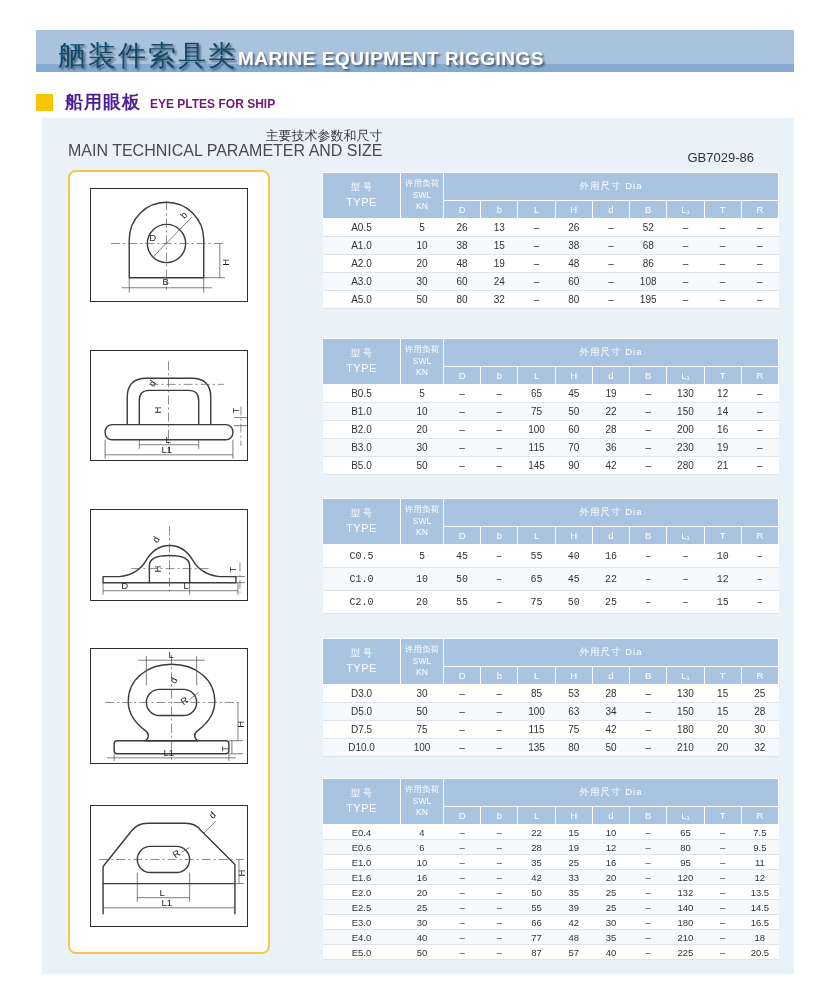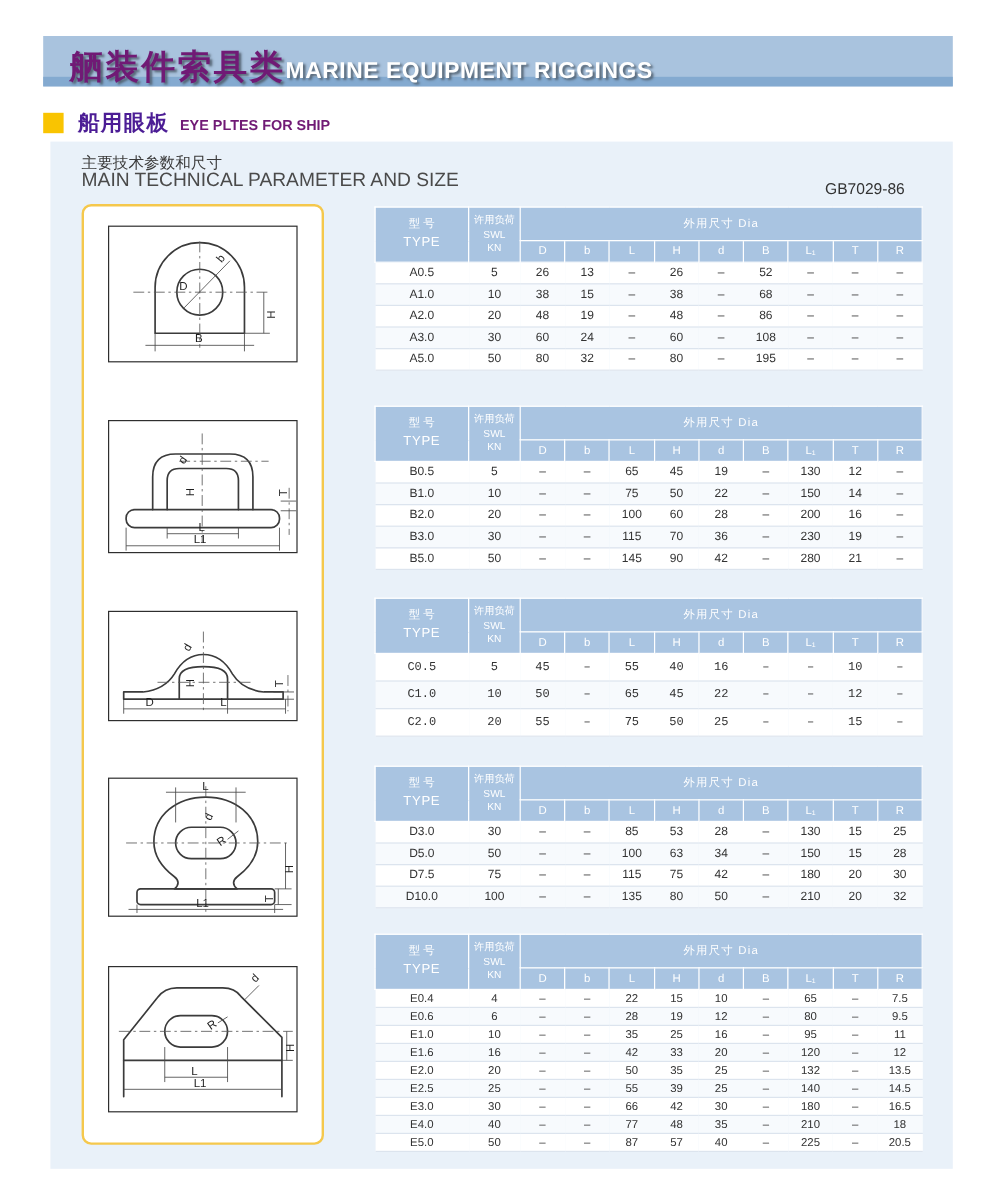--- a/index.html
+++ b/index.html
@@ -11,42 +11,42 @@
   .page{position:absolute;inset:0;}
 
   
   .band{
     position:absolute;left:36px;top:30px;width:758px;height:42px;
     background:var(--band_blue,#a9c3de);
     border-bottom:8px solid var(--band_edge_blue,#84aad0);
     display:flex;align-items:baseline;padding-left:22px;box-sizing:border-box;
   }
   .band-zh{
-    font-size:28px;font-weight:bold;color:#701a75;letter-spacing:2px;
+    font-size:28px;font-weight:normal;color:#0c4a6e;letter-spacing:2px;
     text-shadow:2px 2px 2px rgba(80,95,110,.95);
     position:relative;top:7px;
   }
   .band-en{
     font-size:19px;font-weight:bold;color:#ffffff;letter-spacing:.5px;
     text-shadow:2px 2px 2px rgba(80,95,110,.95);
     position:relative;top:7px;
   }
 
   
   .section{position:absolute;left:36px;top:90px;display:flex;align-items:center;}
   .bullet{width:17px;height:17px;background:var(--accent_yellow,#f9c401);display:inline-block;}
   .sec-zh{font-size:18px;font-weight:bold;color:#4c1d95;margin-left:12px;letter-spacing:1px;}
   .sec-en{font-size:12px;font-weight:bold;color:#701a75;margin-left:9px;position:relative;top:2px;}
 
   
   .panel{
     position:absolute;left:42px;top:118px;width:752px;height:856px;
     background:var(--panel_blue,#e9f1f9);
   }
-  .subtitle{position:absolute;left:26px;top:9px;}
+  .subtitle{position:absolute;left:26px;top:9px;text-align:right;}
   .sub-zh{font-size:13px;color:#3a3a3a;line-height:17px;}
   .sub-en{font-size:16px;color:#4a4a4a;line-height:14px;}
   .standard{position:absolute;top:32px;right:40px;font-size:13px;color:#333;}
 
   
   .drawbox{
     position:absolute;left:26px;top:52px;width:202px;height:784px;
     background:#ffffff;border:2px solid var(--drawing_box_border,#f5c84c);
     border-radius:8px;box-sizing:border-box;
   }
@@ -57,21 +57,21 @@
   .fD{left:20px;top:476px;width:158px;height:116px;}
   .fE{left:20px;top:633px;width:158px;height:122px;}
   .frame svg{width:100%;height:100%;display:block;}
   .draw{stroke:#3b3b3b;fill:none;stroke-width:1.4;stroke-linejoin:round;stroke-linecap:round;}
   .thin{stroke:#4a4a4a;fill:none;stroke-width:.7;}
   .cl{stroke:#5a5a5a;fill:none;stroke-width:.7;stroke-dasharray:9 3 2 3;}
   svg text{font-size:9.5px;fill:#1e1e1e;font-family:"Liberation Sans","DejaVu Sans",sans-serif;}
 
   
   table.spec{
-    position:absolute;left:270px;width:457px;
+    position:absolute;left:280px;width:457px;
     border-collapse:collapse;table-layout:fixed;
     font-size:10px;color:#333;background:transparent;
   }
   col.c-type{width:78px;} col.c-swl{width:43px;}
   table.spec th{
     background:var(--table_header_blue,#a9c4e1);color:#ffffff;font-weight:normal;
     border:1px solid #ffffff;text-align:center;padding:0;
   }
   th.h-type{font-size:9.5px;line-height:1.6;}
   th.h-type .en{font-size:11px;letter-spacing:.5px;}

